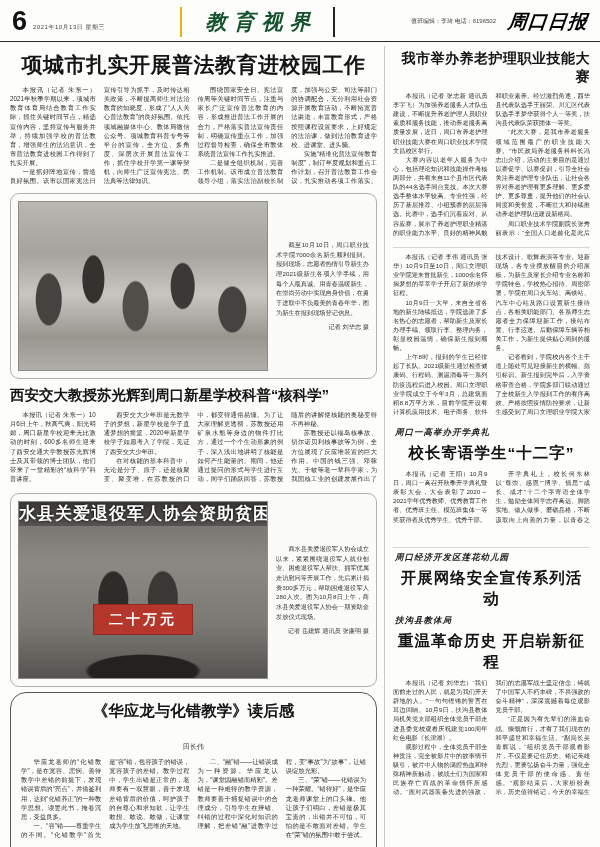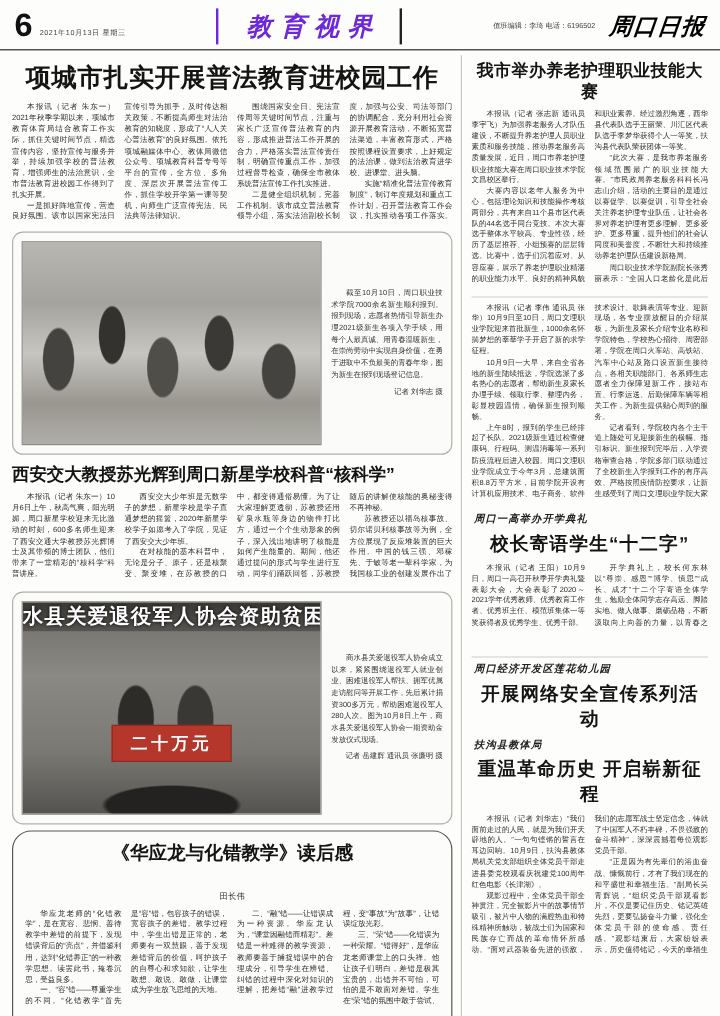--- a/index.html
+++ b/index.html
@@ -13,38 +13,38 @@
   .masthead {
     display:flex; align-items:center; justify-content:space-between;
     padding:5px 12px 3px 12px; height:42px;
     border-bottom:1.5px solid #2a2a2a;
   }
   .mast-left { display:flex; align-items:flex-end; gap:6px; }
   .page-num { font-size:27px; font-weight:bold; line-height:1; color:#111; }
   .mast-date { font-size:6px; color:#444; padding-bottom:3px; letter-spacing:.5px; }
   .section-title {
     font-family:"DejaVu Serif", serif; font-style:italic; font-weight:bold;
-    font-size:21px; letter-spacing:7px; color:#6d28d9;
+    font-size:21px; letter-spacing:7px; color:#14532d;
     padding:1px 16px 1px 23px;
-    border-left:2px solid #6d28d9; border-right:2px solid #222;
+    border-left:2px solid #eab308; border-right:2px solid #222;
   }
   .mast-right { display:flex; align-items:center; gap:12px; }
   .editor-info { font-size:6px; color:#444; }
   .paper-name {
     font-family:"DejaVu Serif", serif; font-style:italic; font-weight:bold;
     font-size:19px; color:#000; letter-spacing:1px; transform:skewX(-6deg);
   }
   
   .main { display:flex; padding:4px 10px 0 10px; }
   .col-left { width:374px; padding-right:7px; }
   .col-right { flex:1; border-left:1px solid #ccc9c2; padding-left:8px; }
   
   .headline-xl { font-size:21px; font-weight:bold; text-align:center; letter-spacing:.5px; margin:5px 0 6px; color:#141414; }
   .headline-l  { font-size:14.5px; font-weight:bold; text-align:left; margin:7px 0 5px; color:#141414; }
-  .headline-r  { font-size:14px; font-weight:bold; text-align:center; margin:4px 0 5px; color:#141414; letter-spacing:.5px; }
+  .headline-r  { font-size:14px; font-weight:bold; text-align:right; margin:4px 0 5px; color:#141414; letter-spacing:.5px; }
   .headline-r2 { font-size:15.5px; font-weight:bold; text-align:center; margin:4px 0 5px; color:#141414; letter-spacing:1px; }
   .kicker {
     font-family:"DejaVu Serif", serif; font-style:italic; font-weight:bold;
     font-size:8.5px; color:#222; margin:3px 0 3px 2px; letter-spacing:1px;
   }
   
   .body-4col, .body-2col {
     text-align:justify; color:#2d2d2d; overflow:hidden;
   }
   .body-4col { column-count:4; column-gap:8px; font-size:6.3px; line-height:1.45; }

